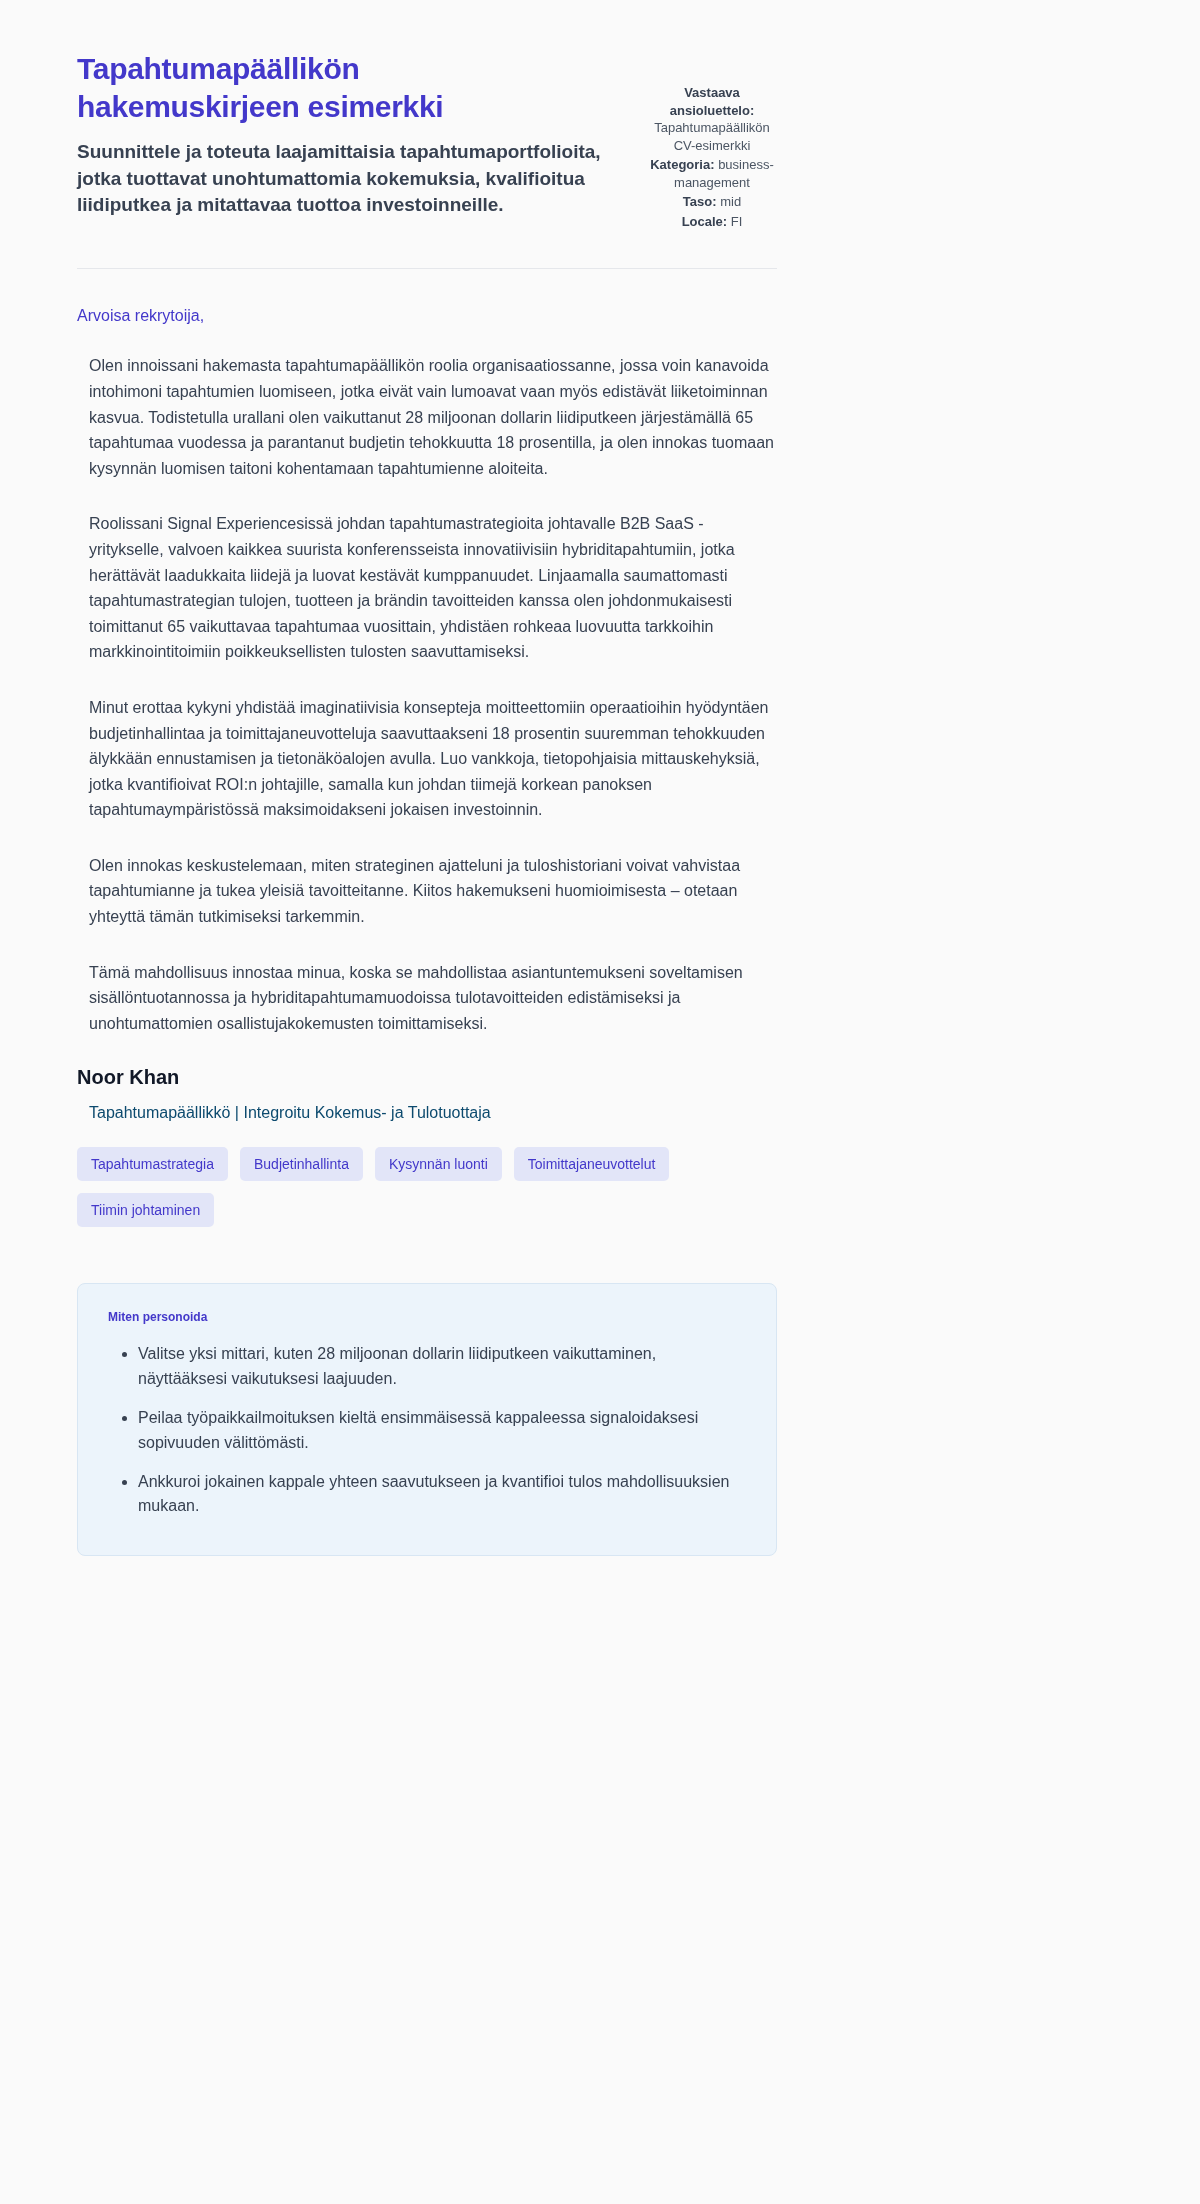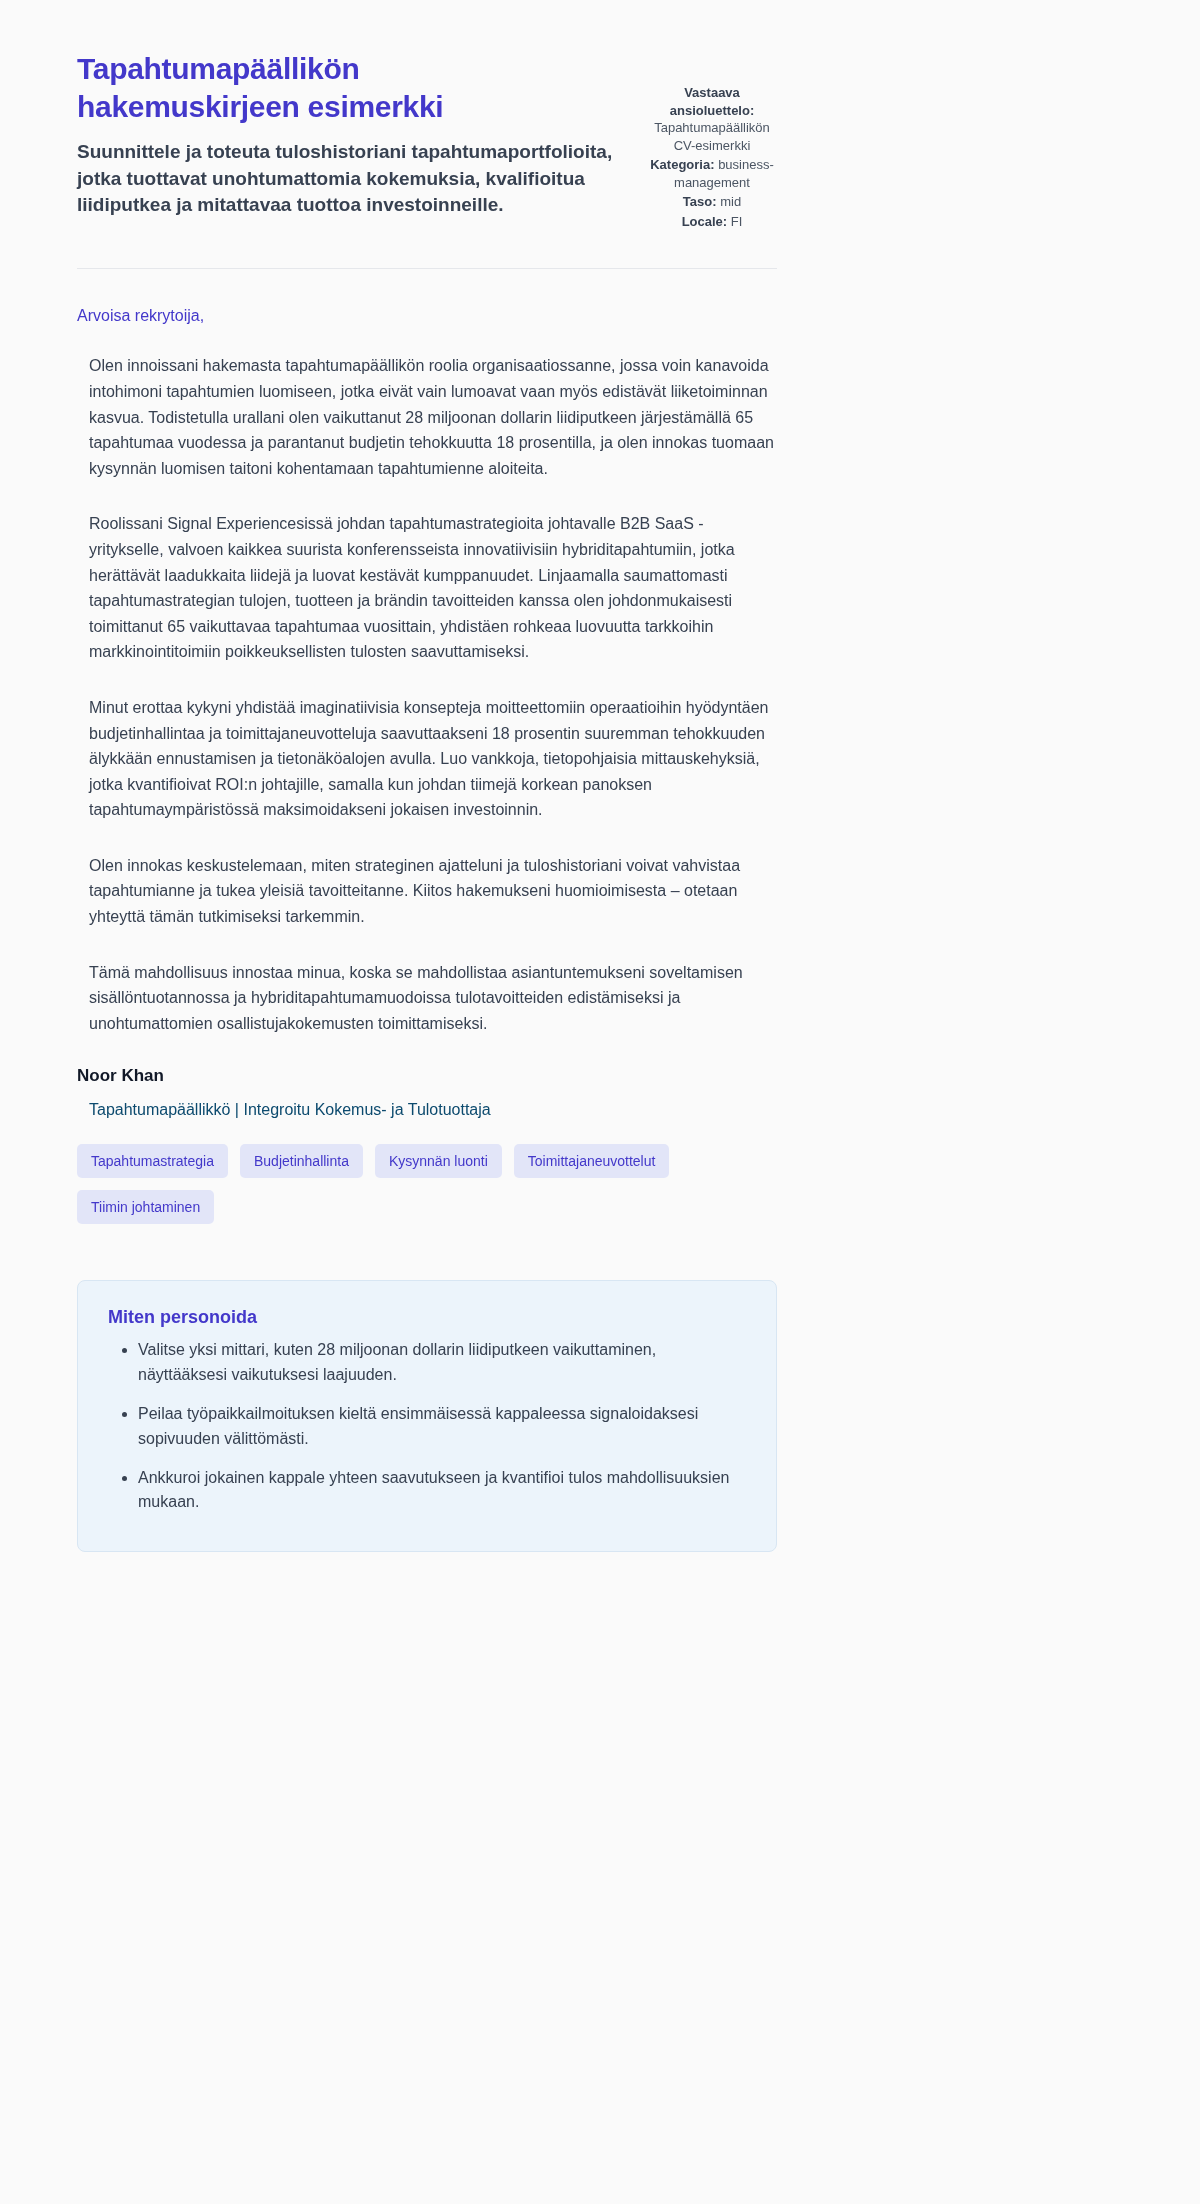--- a/index.html
+++ b/index.html
@@ -67,21 +67,21 @@
     color: #4338ca;
   }
   .para {
     margin: 0 0 30px 12px;
     font-size: 16px;
     line-height: 1.6;
     color: #374151;
   }
   .sig-name {
     margin: 16px 0 10px 0;
-    font-size: 17px;
+    font-size: 20px;
     font-weight: 700;
     color: #111827;
   }
   .sig-role {
     margin: 12px;
     font-size: 16px;
     line-height: 1.5;
     color: #0c4a6e;
   }
   
@@ -104,22 +104,22 @@
   }
   
   .tips {
     margin-top: 56px;
     background: #ecf4fb;
     border: 1px solid #d8e6f3;
     border-radius: 8px;
     padding: 26px 30px 28px 30px;
   }
   .tips-title {
-    margin: 0 0 10px 0;
-    font-size: 18px;
+    margin: 0 0 18px 0;
+    font-size: 12px;
     font-weight: 700;
     color: #4338ca;
   }
   .tips-list {
     margin: 8px;
     padding-left: 22px;
   }
   .tip-item {
     margin-bottom: 14px;
     font-size: 16px;
@@ -129,21 +129,21 @@
   .tip-item:last-child { margin-bottom: 0; }
 </style>
 </head>
 <body>
 
 <div class="page">
 
   <header class="header">
     <div class="header-left">
       <h1 class="title">Tapahtumapäällikön hakemuskirjeen esimerkki</h1>
-      <p class="subtitle">Suunnittele ja toteuta tuloshistoriani tapahtumaportfolioita, jotka tuottavat unohtumattomia kokemuksia, kvalifioitua liidiputkea ja mitattavaa tuottoa investoinneille.</p>
+      <p class="subtitle">Suunnittele ja toteuta laajamittaisia tapahtumaportfolioita, jotka tuottavat unohtumattomia kokemuksia, kvalifioitua liidiputkea ja mitattavaa tuottoa investoinneille.</p>
     </div>
     <aside class="meta">
 
         <div class="meta-row">
           <span class="meta-label">Vastaava ansioluettelo:</span>
           <span class="meta-value">Tapahtumapäällikön CV-esimerkki</span>
         </div>
 
         <div class="meta-row">
           <span class="meta-label">Kategoria:</span>

